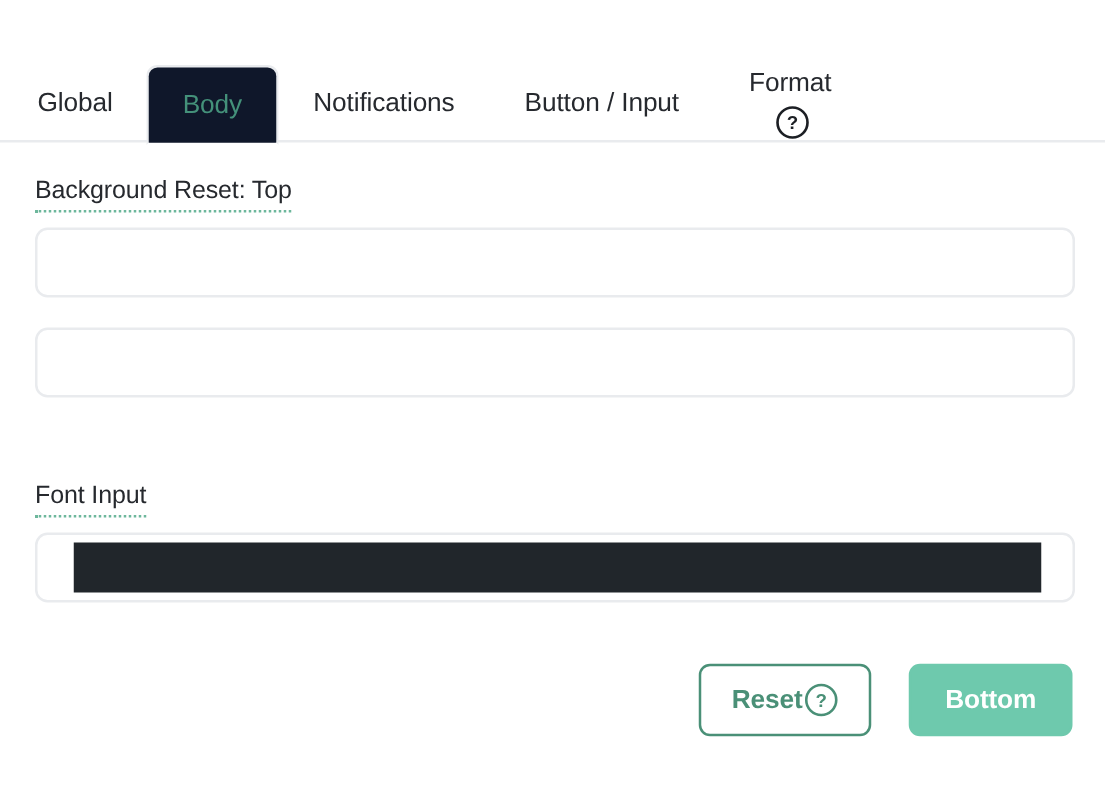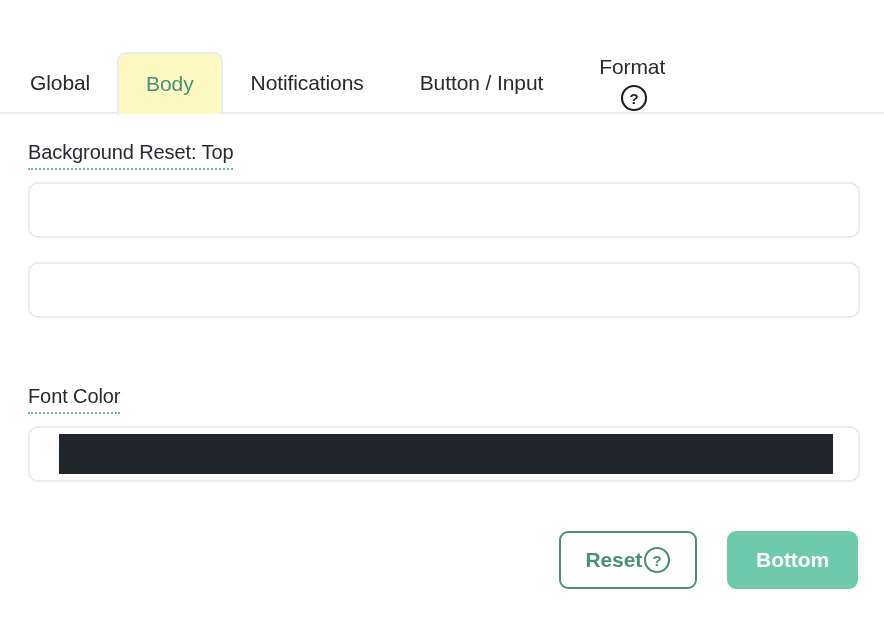--- a/index.html
+++ b/index.html
@@ -62,21 +62,21 @@
     white-space: nowrap;
   }
   .tab-global   { padding-left: 30px; padding-right: 27px; }
   .tab-header   { padding-left: 27px; padding-right: 30px; }
   .tab-buttons  { padding-left: 28px; padding-right: 28px; }
   .tab-notif    { padding-left: 28px; padding-right: 28px; }
   .tab-format   { padding-left: 28px; padding-right: 10px; }
 
   .tab.active {
     color: #44917a;
-    background: #fef9c3;
+    background: #0f172a;
     border: 2px solid #e9ebee;
     border-bottom: 2px solid #ffffff;
     border-radius: 9px 9px 0 0;
     z-index: 3;
     padding-left: 27px;
     padding-right: 27px;
     margin-bottom: -2px;
     height: 64px;
   }
 
@@ -253,21 +253,21 @@
     </div>
 
     <div class="field field-2">
       <div class="color-input">
         <div class="swatch-inset"></div>
         <div class="swatch empty"></div>
       </div>
     </div>
 
     <div class="field field-3">
-      <div class="field-label">Font Color</div>
+      <div class="field-label">Font Input</div>
       <div class="color-input">
         <div class="swatch-inset"></div>
         <div class="swatch" id="font-color-swatch" style="background: rgb(33, 38, 43);"></div>
       </div>
     </div>
 
   </div>
 
   <div class="actions">
 

